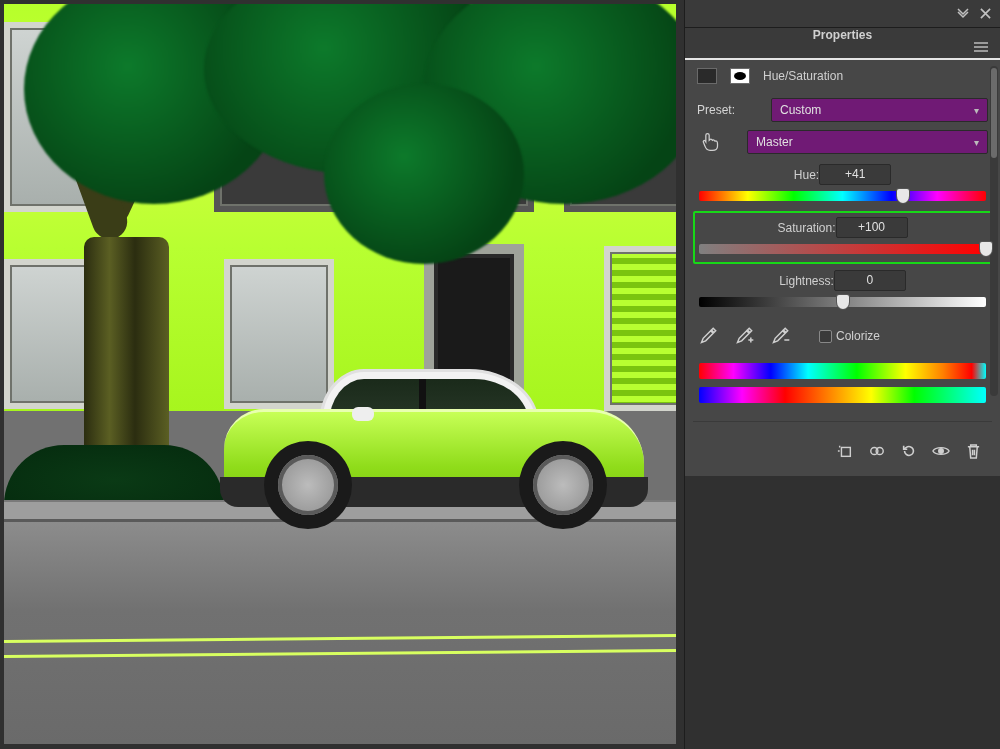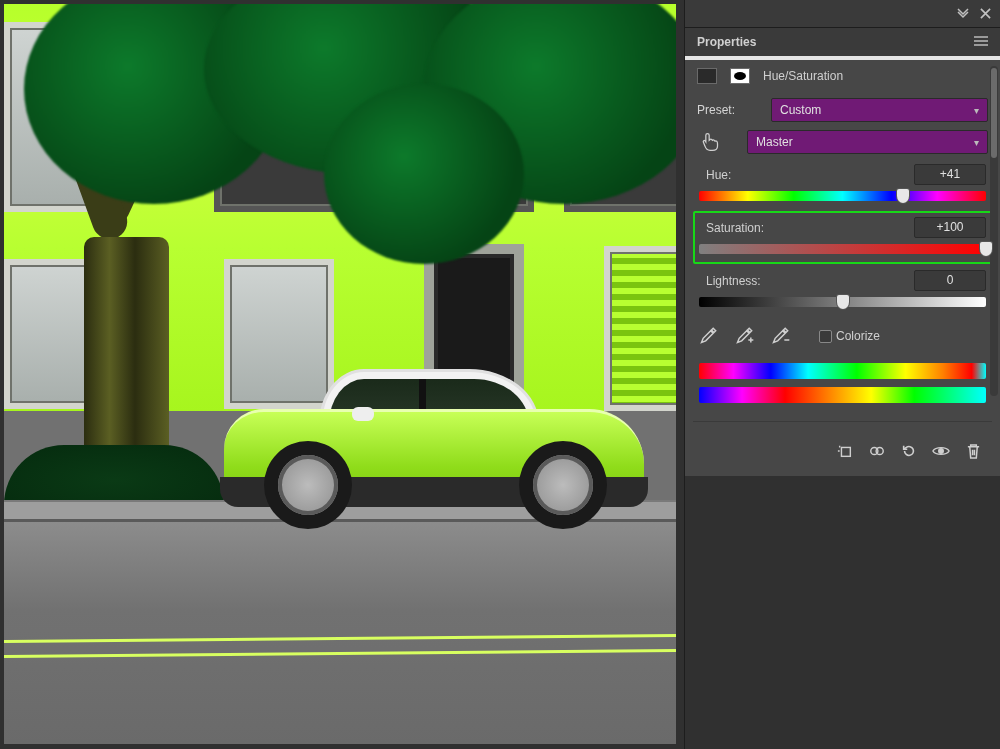--- a/index.html
+++ b/index.html
@@ -97,25 +97,26 @@
     display:flex;
     justify-content:flex-end;
     align-items:center;
     gap:8px;
     padding: 0 8px;
   }
   .side-top .ico { width:14px; height:14px; display:inline-flex; align-items:center; justify-content:center; color:#c0c0c0; cursor:pointer;}
   .panel-header {
     height: 32px;
     background: #3a3a3a;
-    border-bottom: 4px solid #e5e5e5;
+    border-bottom: 2px solid #e5e5e5;
     display:flex;
     align-items:center;
     padding: 0 12px;
     font-weight: 600;
+    flex-direction: column;
   }
   .panel-header .menu-ico { margin-left:auto; color:#bbb; letter-spacing:1px; cursor:pointer; font-size:11px;}
   .panel-body {
     flex: 1;
     background: #474747;
     padding: 6px 8px 8px 8px;
     position:relative;
   }
   .scrollbar {
     position:absolute; right:2px; top:6px; bottom:80px; width:8px;
@@ -137,21 +138,21 @@
     display:flex; align-items:center; justify-content:space-between;
     padding: 0 8px; color:#e0e0e0; border-radius:2px; cursor:pointer;
   }
   .chev { font-size:10px; color:#bbb; }
   .finger-ico {
     width:26px; height:22px; display:inline-flex; align-items:center; justify-content:center;
     color:#d0d0d0; cursor:pointer;
   }
   .slider-block { padding: 6px 6px 4px 6px; }
   .slider-block.highlight { border:2px solid #17d817; border-radius:2px; padding:4px 4px 2px 4px;}
-  .slider-head { display:flex; align-items:center; justify-content:space-between; padding-bottom:4px;margin-left:7px;}
+  .slider-head { display:flex; align-items:center; justify-content:center; padding-bottom:4px;}
   .slider-head .val {
     width:72px; height:21px; background:#3a3a3a; border:1px solid #2a2a2a;
     color:#e0e0e0; text-align:center; line-height:18px; border-radius:2px;
   }
   .track {
     position:relative; height:10px; border-radius:2px; margin: 2px 0 6px 0;
   }
   .track.hue { background: linear-gradient(90deg, #ff0000 0%, #ffff00 17%, #00ff00 33%, #00ffff 50%, #0000ff 67%, #ff00ff 83%, #ff0000 100%); }
   .track.sat { background: linear-gradient(90deg, #808080, #ff0000); }
   .track.light { background: linear-gradient(90deg, #000000, #808080 50%, #ffffff); }

